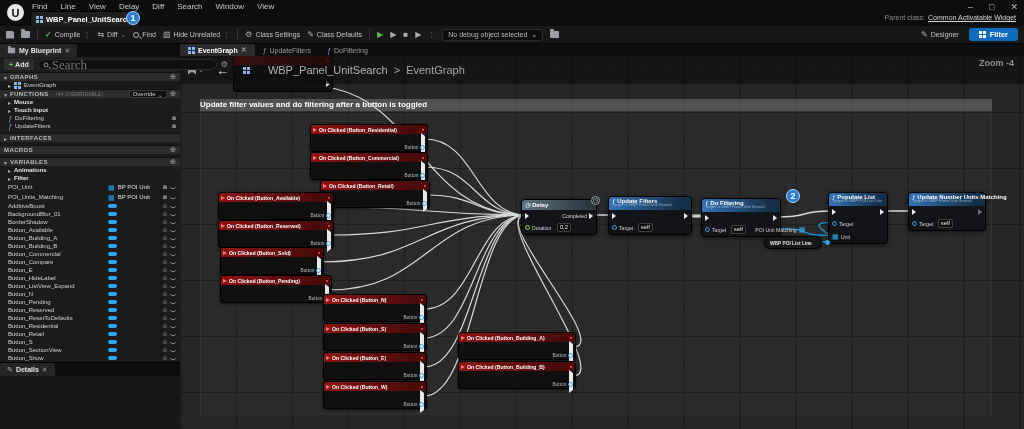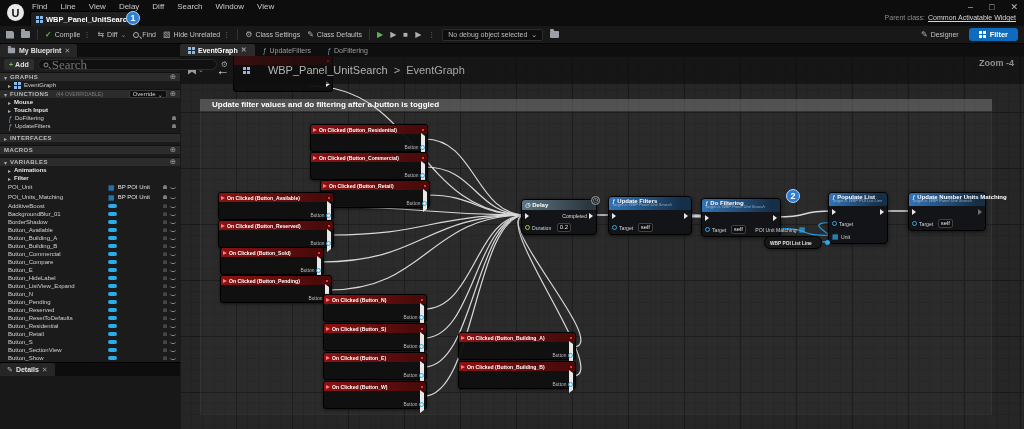--- a/index.html
+++ b/index.html
@@ -102,21 +102,21 @@
                     background-image:
                       linear-gradient(#191919 1px, transparent 1px),
                       linear-gradient(90deg,#191919 1px, transparent 1px),
                       linear-gradient(#222 1px, transparent 1px),
                       linear-gradient(90deg,#222 1px, transparent 1px);
                     background-size:56px 56px,56px 56px,11.2px 11.2px,11.2px 11.2px; }
   .page-coords { position:absolute; left:-180px; top:-56px; width:1024px; height:429px; }
   .comment-body { position:absolute; left:200px; top:111px; width:792px; height:304px;
                   background:rgba(255,255,255,.025); border:1px solid rgba(255,255,255,.045); z-index:1; }
   .comment-head { position:absolute; left:200px; top:99px; width:792px; height:12px; background:rgba(125,125,125,.5);
-                  color:#fff; font-size:8px; font-weight:bold; line-height:12px; padding-left:12px; z-index:2; }
+                  color:#fff; font-size:8px; font-weight:bold; line-height:12px; padding-left:0; z-index:2; }
   #wires { position:absolute; left:0; top:0; z-index:2; }
   .bc-bar { position:absolute; left:0; top:0; width:100%; height:28px; background:rgba(13,13,13,.66);
             display:flex; align-items:center; z-index:10; }
   .bm-icon { width:8px; height:9px; background:#9a9a9a; clip-path:polygon(0 0,100% 0,100% 100%,50% 70%,0 100%); margin-left:8px; }
   .bc-caret { color:#9a9a9a; font-size:7px; margin-left:2px; }
   .back-arrow { color:#e0e0e0; font-size:13px; font-weight:bold; margin-left:12px; }
   .bc-text { margin-left:18px; font-size:11px; color:#a8a8a8; display:flex; gap:6px; align-items:center; }
   .bc-text .root { color:#b4b4b4; }
   .bc-grid { margin-left:14px; }
   .zoom-label { position:absolute; right:10px; top:2px; font-size:9px; font-weight:bold; color:#8f8f8f; z-index:11; }

